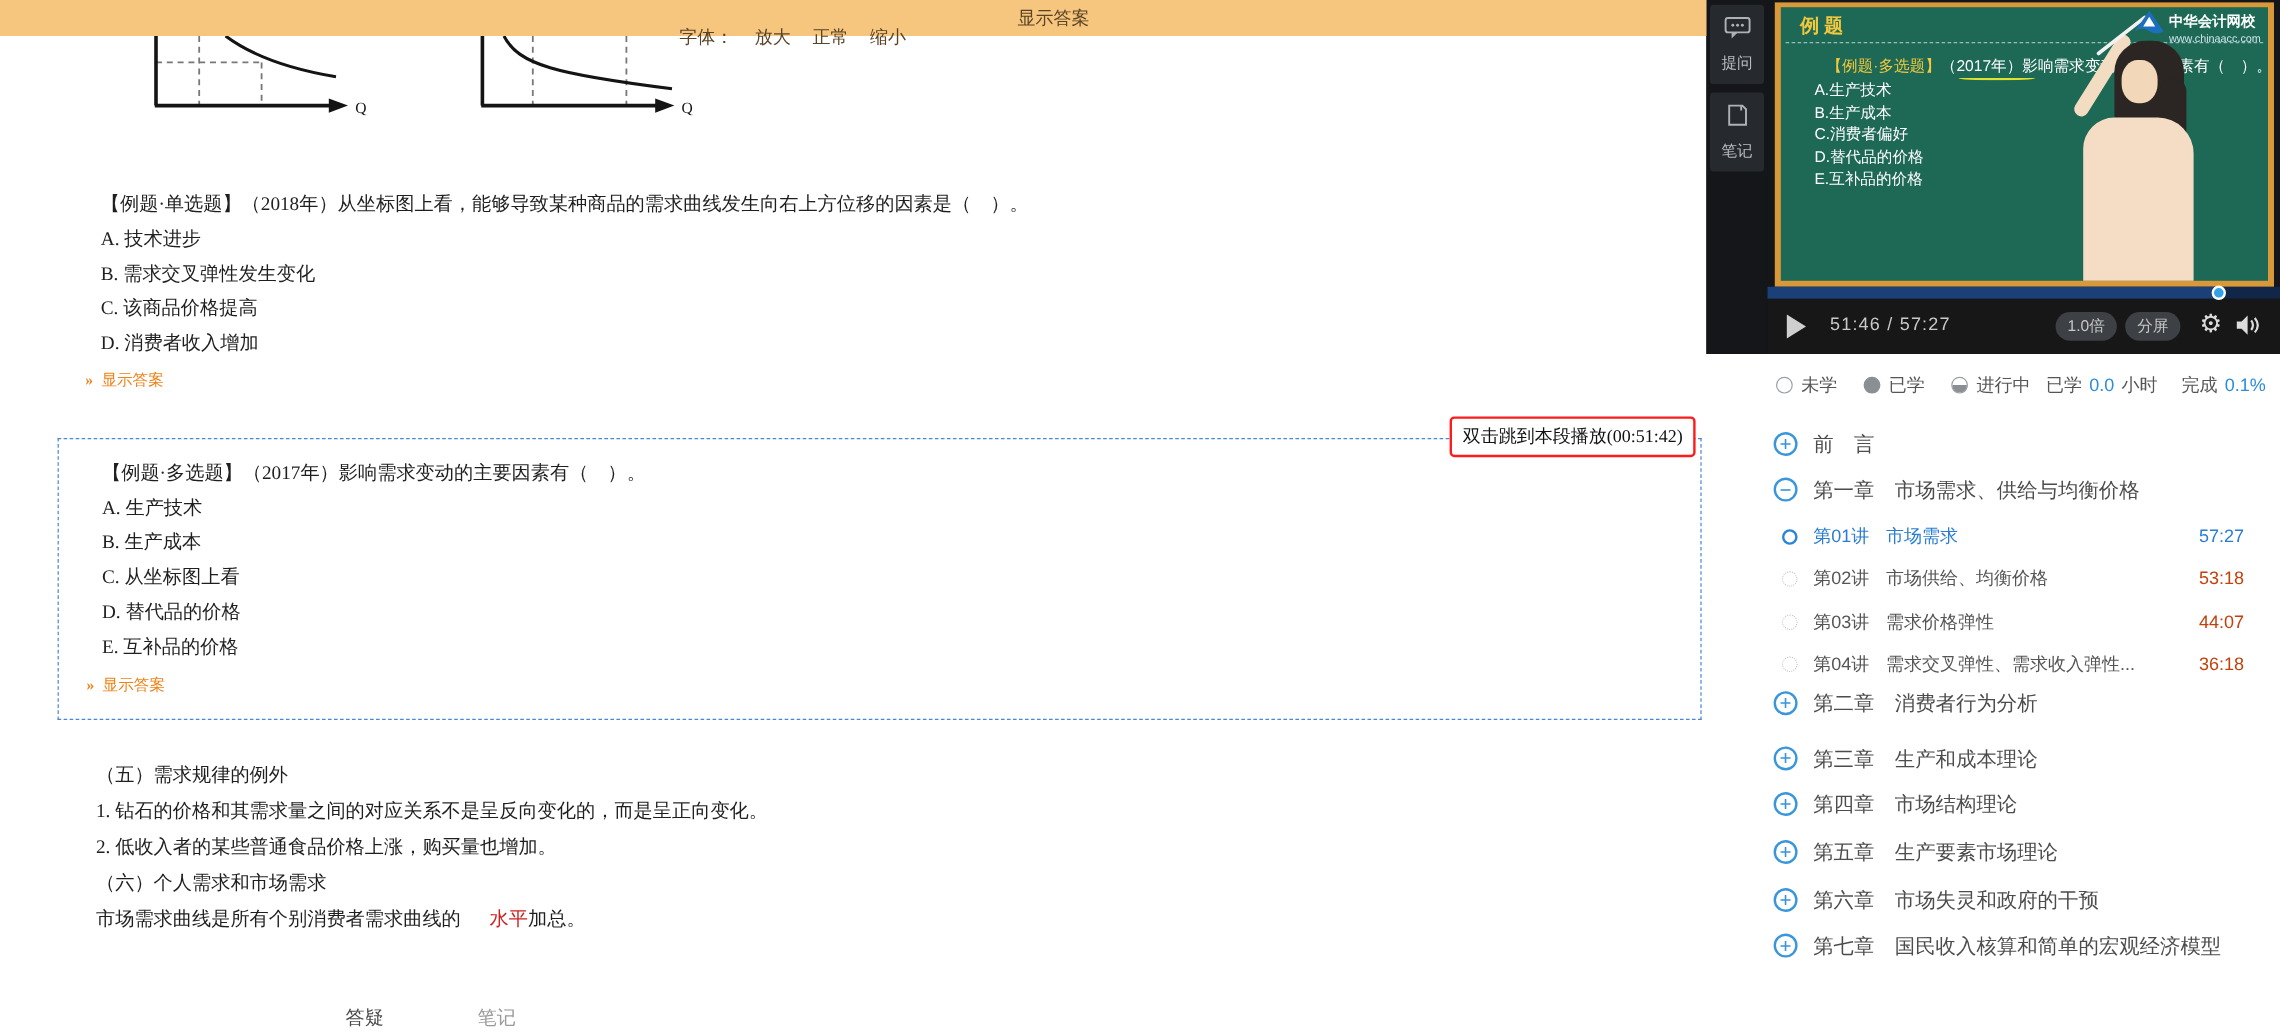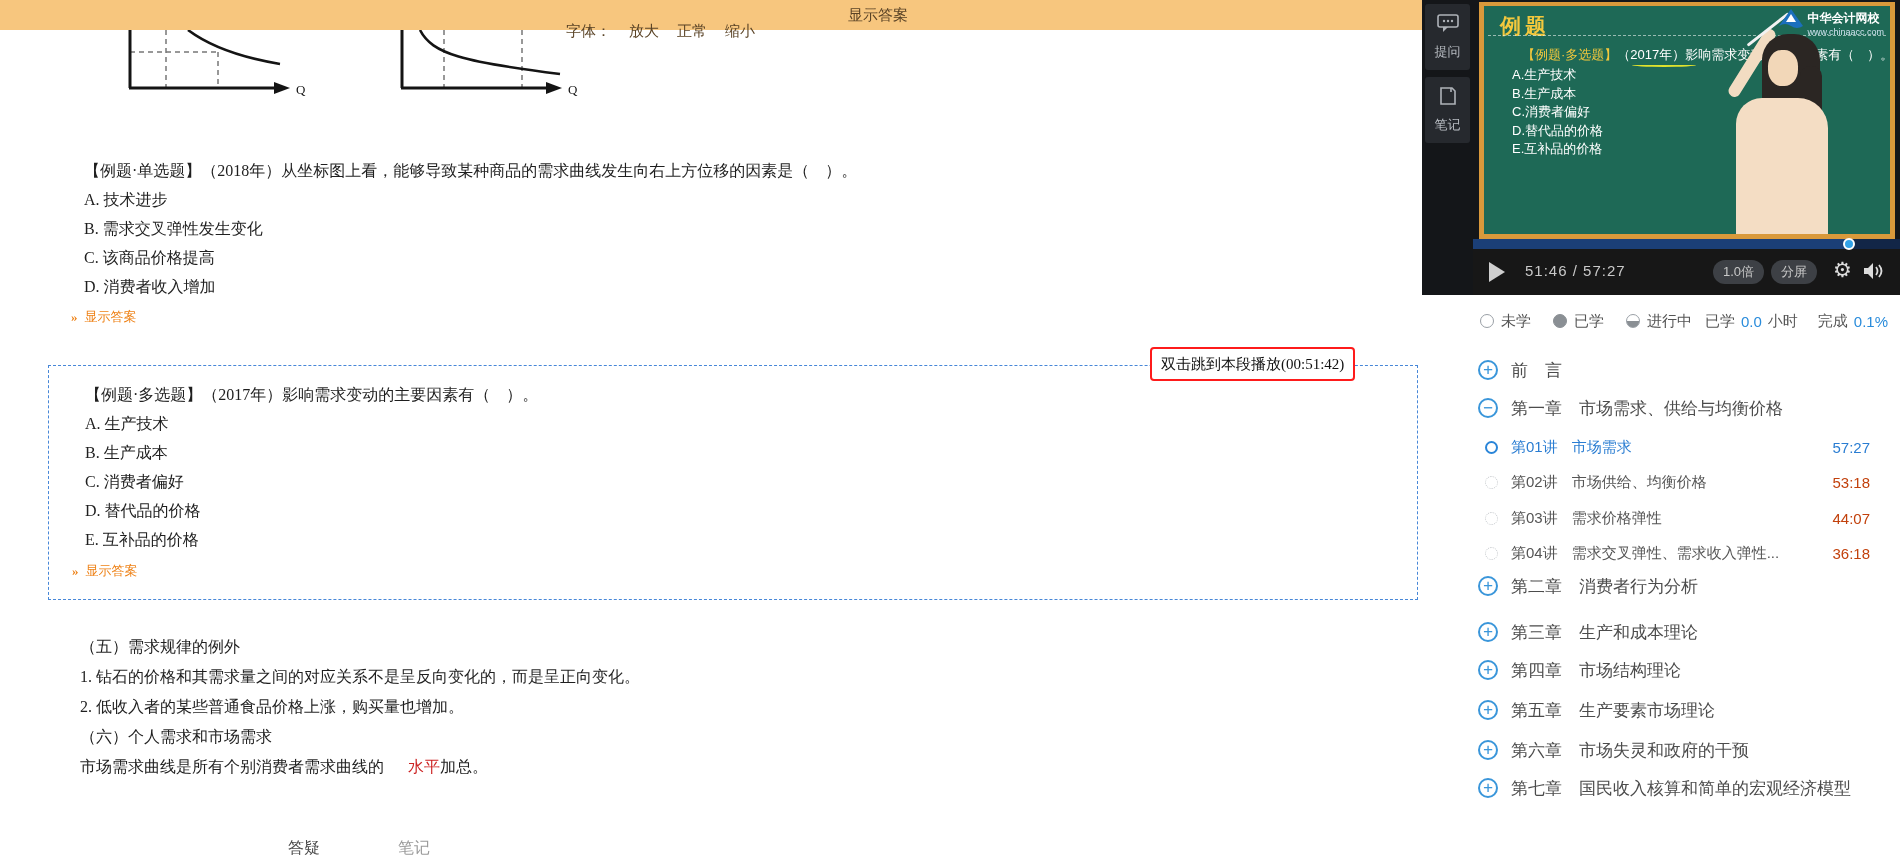--- a/index.html
+++ b/index.html
@@ -21,21 +21,21 @@
   .graph svg { display:block; }
 
   .qblock { position:absolute; font-size:16px; white-space:nowrap; }
   .qline { line-height:29px; }
   .show-ans { margin-top:7px; margin-left:-13px; font-size:13px; color:#ee8217; cursor:pointer;
               font-family:Liberation Serif, serif; }
   .show-ans .mk { margin-right:7px; font-weight:bold; }
 
   .dashed-box { position:absolute; left:48px; top:365px; width:1370px; height:235px;
                 border:1px dashed #4787d8; padding:14px 0 0 36px; z-index:10; }
-  .tooltip { position:absolute; left:1150px; top:347px; height:34px; line-height:30px; padding:0 9px;
+  .tooltip { position:absolute; left:1208px; top:347px; height:34px; line-height:30px; padding:0 9px;
              background:#fff; border:2px solid #fe1b1b; border-radius:4px; font-size:15px; color:#111;
              z-index:20; white-space:nowrap; }
 
   .notes-block { position:absolute; left:80px; top:632px; font-size:16px; white-space:nowrap; }
   .notes-block .qline { line-height:30px; }
   .red-txt { color:#cc2222;margin-left:24px; }
 
   .footer-tab { position:absolute; top:838px; font-size:16px; font-family:"Liberation Sans",sans-serif; cursor:pointer; }
   .ft-qa { left:288px; color:#4a4a4a; }
   .ft-note { left:398px; color:#9a9a9a; }
@@ -45,21 +45,21 @@
 
   .strip { position:absolute; left:1422px; top:0; width:51px; height:295px; background:#141619; }
   .strip-btn { position:absolute; left:3px; width:45px; height:66px; background:#26292e; border-radius:3px;
                display:flex; flex-direction:column; align-items:center; justify-content:center; gap:6px;
                cursor:pointer; }
   .strip-btn .lbl { font-size:13px; color:#b9bdc3; }
 
   
   .video-frame { position:absolute; left:1479px; top:2px; width:416px; height:237px; background:#d9993b; }
   .board { position:absolute; left:5px; top:4px; right:5px; bottom:5px; background:#1e6956; overflow:hidden; }
-  .slide-title { position:absolute; left:16px; top:6px; font-size:21px; font-weight:bold; color:#f3c83d;
+  .slide-title { position:absolute; left:16px; top:6px; font-size:16px; font-weight:bold; color:#f3c83d;
                  letter-spacing:4px; }
   .slide-sep { position:absolute; left:4px; right:4px; top:29px; border-top:1px dashed rgba(255,255,255,.55); }
   .slide-stem { position:absolute; left:38px; top:40px; font-size:13px; color:#fff; white-space:nowrap; }
   .slide-stem .tag { color:#f3c83d; }
   .slide-underline { position:absolute; left:148px; top:57px; width:64px; height:4px;
                      border-bottom:2px solid #dfe22e; border-radius:50%; }
   .slide-opts { position:absolute; left:28px; top:60px; font-size:13px; color:#fff; line-height:18.5px; }
   
   .t-arm  { position:absolute; left:262px; top:18px; width:12px; height:78px; background:#f2dcc2;
             transform:rotate(32deg); border-radius:6px; }
@@ -173,21 +173,21 @@
       <div class="qline">C. 该商品价格提高</div>
       <div class="qline">D. 消费者收入增加</div>
       <div class="show-ans"><span class="mk">»</span><span>显示答案</span></div>
     </div>
 
     <div class="dashed-box">
       <div class="qblock" style="position:static;">
         <div class="qline">【例题·多选题】（2017年）影响需求变动的主要因素有（　）。</div>
         <div class="qline">A. 生产技术</div>
         <div class="qline">B. 生产成本</div>
-        <div class="qline">C. 消费者偏好</div>
+        <div class="qline">C. 从坐标图上看</div>
         <div class="qline">D. 替代品的价格</div>
         <div class="qline">E. 互补品的价格</div>
         <div class="show-ans" style="margin-top:8px;"><span class="mk">»</span><span>显示答案</span></div>
       </div>
     </div>
     <div class="tooltip">双击跳到本段播放(00:51:42)</div>
 
     <div class="notes-block">
       <div class="qline">（五）需求规律的例外</div>
       <div class="qline">1. 钻石的价格和其需求量之间的对应关系不是呈反向变化的，而是呈正向变化。</div>

